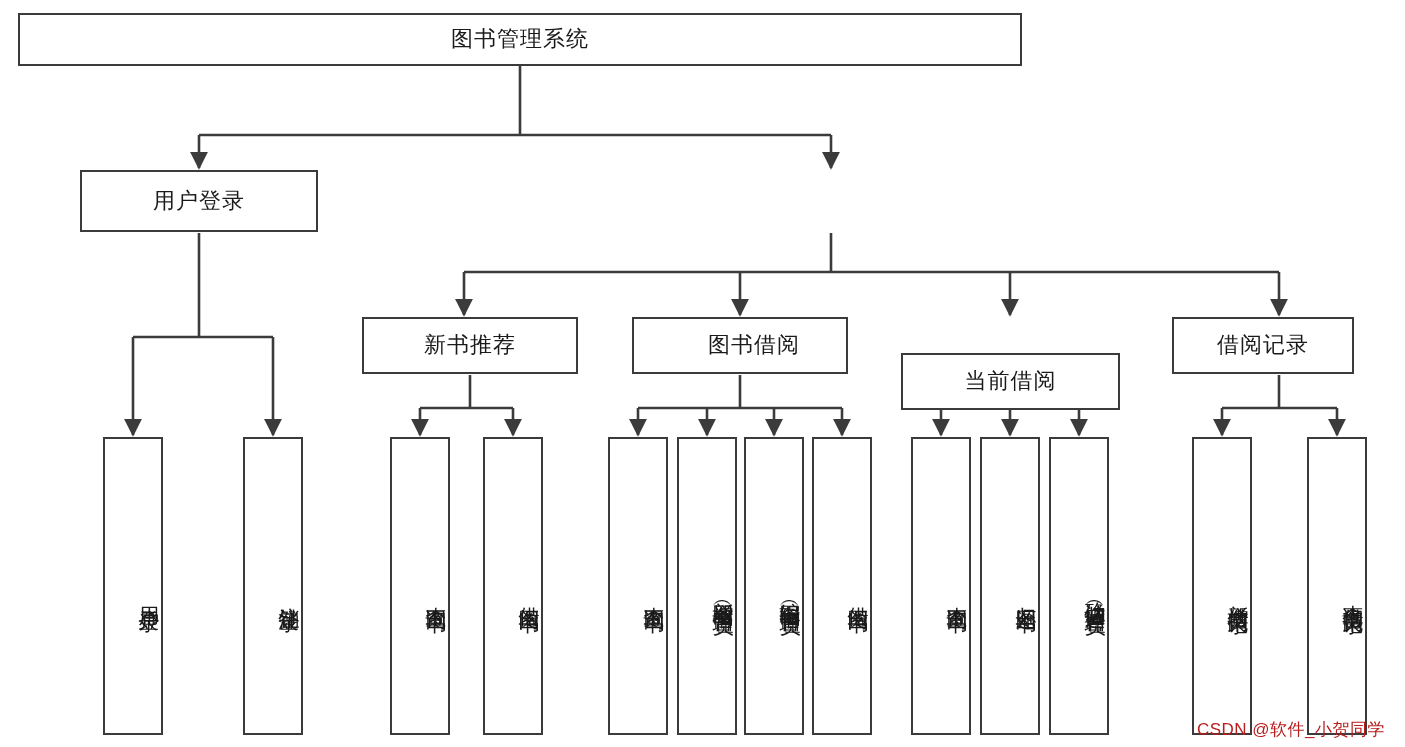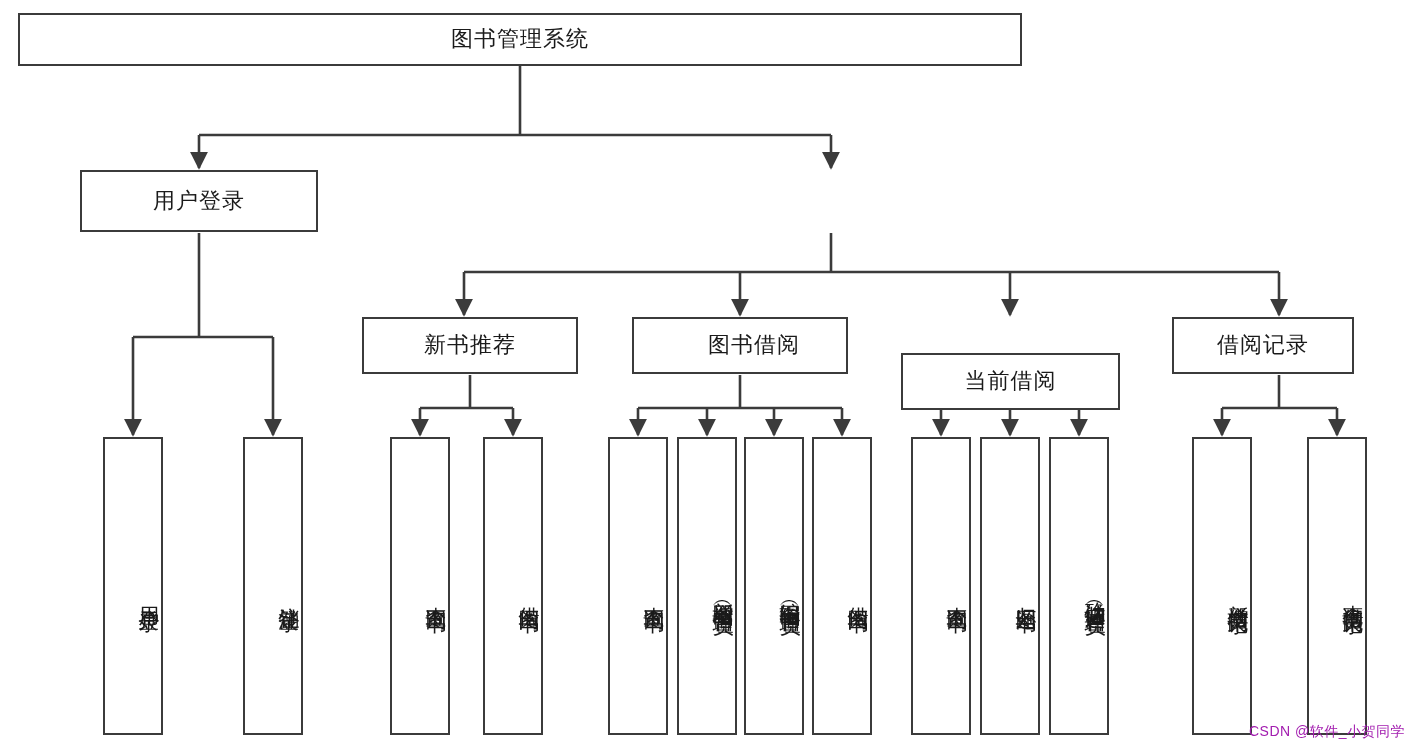--- a/index.html
+++ b/index.html
@@ -55,24 +55,24 @@
     padding-top: 16px;
   }
   .node.vertical .vlabel {
     writing-mode: vertical-rl;
     text-orientation: upright;
     white-space: normal;
     text-align: left;
   }
   #watermark {
     position: absolute;
-    right: 0;
+    right: 20px;
     bottom: 6px;
-    font-size: 14px;
-    color: #a21caf;
+    font-size: 17px;
+    color: #b91c1c;
     letter-spacing: 0.5px;
     white-space: nowrap;
     pointer-events: none;
   }
 </style>
 </head>
 <body>
 
 <div id="diagram-root">
 

